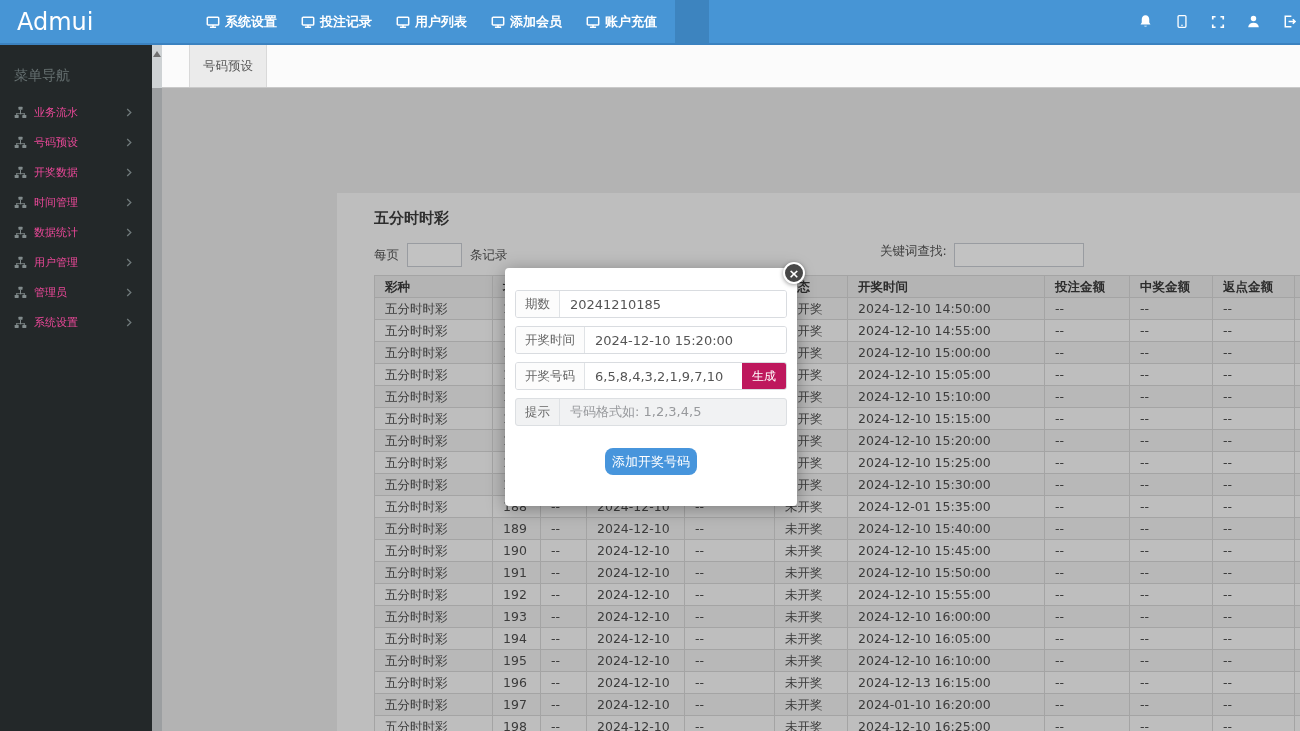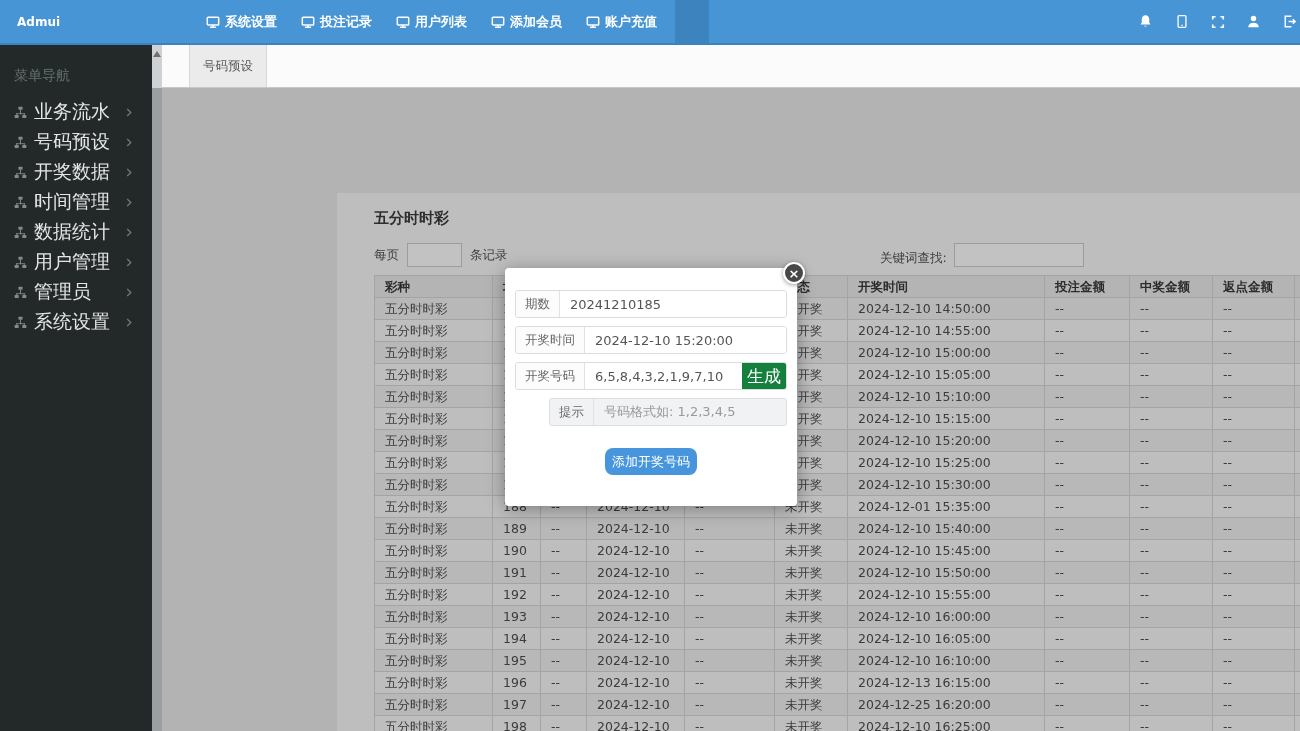--- a/index.html
+++ b/index.html
@@ -4,34 +4,34 @@
 <style>
   * { margin:0; padding:0; box-sizing:border-box; }
   html,body { width:1300px; height:731px; overflow:hidden; font-family:"DejaVu Sans","Liberation Sans",sans-serif; }
   body { position:relative; background:#ececec; }
   a { text-decoration:none; cursor:pointer; }
 
   
   .navbar { position:absolute; left:0; top:0; width:1300px; height:45px; background:#4795d5;
             border-bottom:2px solid #3b82c0; display:flex; align-items:center; z-index:20; color:#fff; }
   .brand { width:152px; display:flex; align-items:center; padding-left:9px; flex:0 0 auto; }
-  .brand-text { font-size:12px; font-weight:700; color:#fff; margin-left:8px; }
+  .brand-text { font-size:24px; font-weight:400; color:#fff; margin-left:8px; }
   .back-arrow { margin-left:24px; margin-right:24px; display:flex; align-items:center; }
   .nav-menu { display:flex; align-items:center; gap:12px; }
   .nav-item { display:flex; align-items:center; height:43px; padding:0 6px; color:#fff; font-size:13px; font-weight:600; }
   .nav-item .icon { display:flex; margin-right:5px; }
   .nav-dots { margin-left:12px; width:34px; height:43px; background:#3d84bf; display:flex; align-items:center; justify-content:center; }
   .nav-right { margin-left:auto; display:flex; align-items:center; gap:19px; padding-right:2px; }
   .nav-icon-btn { display:flex; align-items:center; justify-content:center; color:#fff; width:17px; }
   .icon { color:inherit; display:inline-flex; }
 
   
   .sidebar { position:absolute; left:0; top:45px; width:152px; height:686px; background:#232829; z-index:15; }
   .side-label { padding:22px 0 12px 14px; font-size:14px; color:#667071; }
-  .side-item { height:30px; display:flex; align-items:center; padding:0 12px 0 14px; color:#e5e5e5; font-size:19px; cursor:pointer; }
+  .side-item { height:30px; display:flex; align-items:center; padding:0 12px 0 14px; color:#ec4899; font-size:11px; cursor:pointer; }
   .side-item .icon { color:#828c8d; margin-right:7px; display:flex; }
   .side-item .chev { margin-left:auto; color:#6f797a; display:flex; }
 
   
   .scrollstrip { position:absolute; left:152px; top:45px; width:10px; height:686px; background:#ced2d4; z-index:14; }
   .scroll-arrow { position:absolute; left:1px; top:6px; width:0; height:0;
                   border-left:4px solid transparent; border-right:4px solid transparent; border-bottom:6px solid #6f6f6f; }
 
   
   .tabbar { position:absolute; left:162px; top:45px; width:1138px; height:43px; background:#fbfbfb;
@@ -39,21 +39,21 @@
   .tab { margin-left:27px; padding:0 13px; background:#ebebeb; border-left:1px solid #d9d9d9; border-right:1px solid #d9d9d9;
          display:flex; align-items:center; font-size:12.5px; color:#595959; cursor:pointer; }
   .tab-refresh { position:absolute; right:-9px; top:11px; width:21px; height:21px; display:flex; }
 
   
   .content { position:absolute; left:162px; top:88px; width:1138px; height:643px; background:#ececec; }
   .panel { position:absolute; left:175px; top:105px; width:1105px; height:607px; background:#fafafa; }
   .panel-title { position:absolute; left:37px; top:16px; font-size:15px; font-weight:700; color:#3c3c3c; }
   .filter-left { position:absolute; left:37px; top:50px; display:flex; align-items:center; font-size:12.5px; color:#555; }
   .filter-left .txt { width:55px; height:24px; margin:0 8px; border:1px solid #c9ced4; background:#fff; padding:0 5px; font-size:12px; }
-  .filter-right { position:absolute; left:543px; top:50px; display:flex; align-items:flex-end; font-size:12.5px; color:#555; }
+  .filter-right { position:absolute; left:543px; top:50px; display:flex; align-items:flex-start; font-size:12.5px; color:#555; }
   .filter-right .txt { width:130px; height:24px; margin-left:7px; border:1px solid #c9ced4; background:#fff; padding:0 5px; font-size:12px; }
 
   table.grid { position:absolute; left:37px; top:82px; width:1040px; border-collapse:collapse; table-layout:fixed; }
   table.grid th, table.grid td { border:1px solid #d8d8d8; padding:3px 10px; font-size:12.5px; line-height:15px;
                                  text-align:left; white-space:nowrap; overflow:hidden; }
   table.grid th { background:#ededed; color:#3a3a3a; font-weight:700;margin-top:28px; }
   table.grid td { color:#4f4f4f; }
   table.grid tr.odd td { background:#f2f2f2; }
   table.grid tr.even td { background:#fafafa; }
 
@@ -64,25 +64,25 @@
   .modal-close { position:absolute; top:-6px; right:-8px; width:22px; height:22px; border-radius:50%;
                  background:#474747; border:2px solid #fff; color:#fff; font-size:13px; font-weight:700;
                  display:flex; align-items:center; justify-content:center; cursor:pointer;
                  box-shadow:0 1px 4px rgba(0,0,0,0.4); line-height:1; }
   .igroup { display:flex; height:28px; border:1px solid #d9dce0; border-radius:3px; margin-bottom:8px; overflow:hidden; }
   .igroup:first-of-type { margin-top:12px; }
   .addon { display:flex; align-items:center; padding:0 9px; background:#fcfcfc; border-right:1px solid #e0e3e6;
            font-size:12.5px; color:#666; flex:0 0 auto; }
   .ivalue { flex:1; min-width:0; border:none; outline:none; padding:0 10px; font-size:13px; color:#555; background:#fff;
             font-family:"DejaVu Sans","Liberation Sans",sans-serif; display:flex; align-items:center; }
-  .igroup.muted { background:#f1f2f3; border-color:#dcdfe2;margin-left:34px; }
+  .igroup.muted { background:#f1f2f3; border-color:#dcdfe2; }
   .igroup.muted .addon { background:transparent; border-right-color:#dfe2e5; }
   .igroup.muted .ivalue { background:transparent; color:#97999c; }
-  .gen-btn { flex:0 0 44px; background:#15803d; color:#fff; display:flex; align-items:center; justify-content:center;
-             font-size:17px; }
+  .gen-btn { flex:0 0 44px; background:#be185d; color:#fff; display:flex; align-items:center; justify-content:center;
+             font-size:12px; }
   .submit-btn { display:block; margin:22px auto 0; height:27px; padding:0 7px; background:#4795dc; color:#fff;
                 font-size:13px; border:none; border-radius:8px; cursor:pointer;
                 font-family:"DejaVu Sans","Liberation Sans",sans-serif; }
 </style>
 </head>
 <body>
 
 <div class="navbar">
   <div class="brand">
     <span class="icon"></span>
@@ -626,21 +626,21 @@
             <td>--</td>
             <td></td>
           </tr>
           <tr class="odd">
             <td>五分时时彩</td>
             <td>197</td>
             <td>--</td>
             <td>2024-12-10</td>
             <td>--</td>
             <td>未开奖</td>
-            <td>2024-12-25 16:20:00</td>
+            <td>2024-01-10 16:20:00</td>
             <td>--</td>
             <td>--</td>
             <td>--</td>
             <td></td>
           </tr>
           <tr class="even">
             <td>五分时时彩</td>
             <td>198</td>
             <td>--</td>
             <td>2024-12-10</td>

